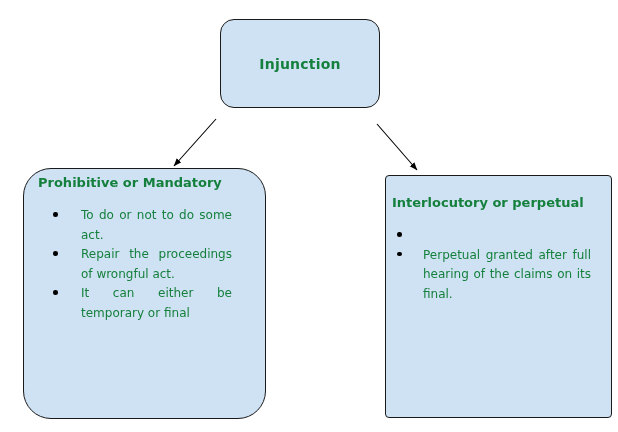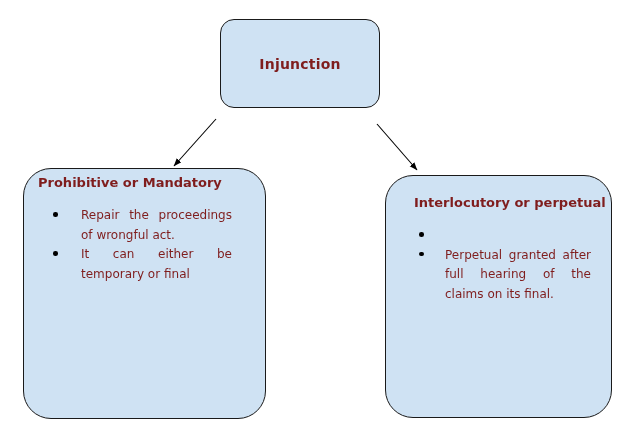--- a/index.html
+++ b/index.html
@@ -6,21 +6,21 @@
     margin: 0;
     padding: 0;
     background: #ffffff;
   }
   .canvas {
     position: relative;
     width: 618px;
     height: 432px;
     background: #ffffff;
     font-family: "DejaVu Sans", "Liberation Sans", sans-serif;
-    color: #7f1d1d;
+    color: #15803d;
     overflow: hidden;
     text-decoration: underline;
   }
   .connectors {
     position: absolute;
     left: 0;
     top: 0;
     width: 618px;
     height: 432px;
     pointer-events: none;
@@ -53,22 +53,22 @@
     width: 243px;
     height: 251px;
     border-radius: 28px;
     padding: 4px 33px 0 14px;
   }
   .node-right {
     left: 385px;
     top: 175px;
     width: 227px;
     height: 243px;
-    border-radius: 28px;
-    padding: 17px 20px 0 28px;
+    border-radius: 4px;
+    padding: 17px 20px 0 6px;
   }
   .node-heading {
     font-size: 13px;
     font-weight: bold;
     line-height: 19px;
     white-space: nowrap;
   }
   ul.bullets {
     list-style: none;
     margin: 14px 0 0 0;
@@ -123,20 +123,24 @@
 
   <div class="node node-root">
     <span class="node-title">Injunction</span>
   </div>
 
   <div class="node node-left">
     <div class="node-heading">Prohibitive or Mandatory</div>
     <ul class="bullets">
       <li>
         <span class="bullet-marker"><span class="bullet-dot"></span></span>
+        <span class="bullet-text">To do or not to do some act.</span>
+      </li>
+      <li>
+        <span class="bullet-marker"><span class="bullet-dot"></span></span>
         <span class="bullet-text">Repair the proceedings of wrongful act.</span>
       </li>
       <li>
         <span class="bullet-marker"><span class="bullet-dot"></span></span>
         <span class="bullet-text">It can either be temporary or final</span>
       </li>
     </ul>
   </div>
 
   <div class="node node-right">

